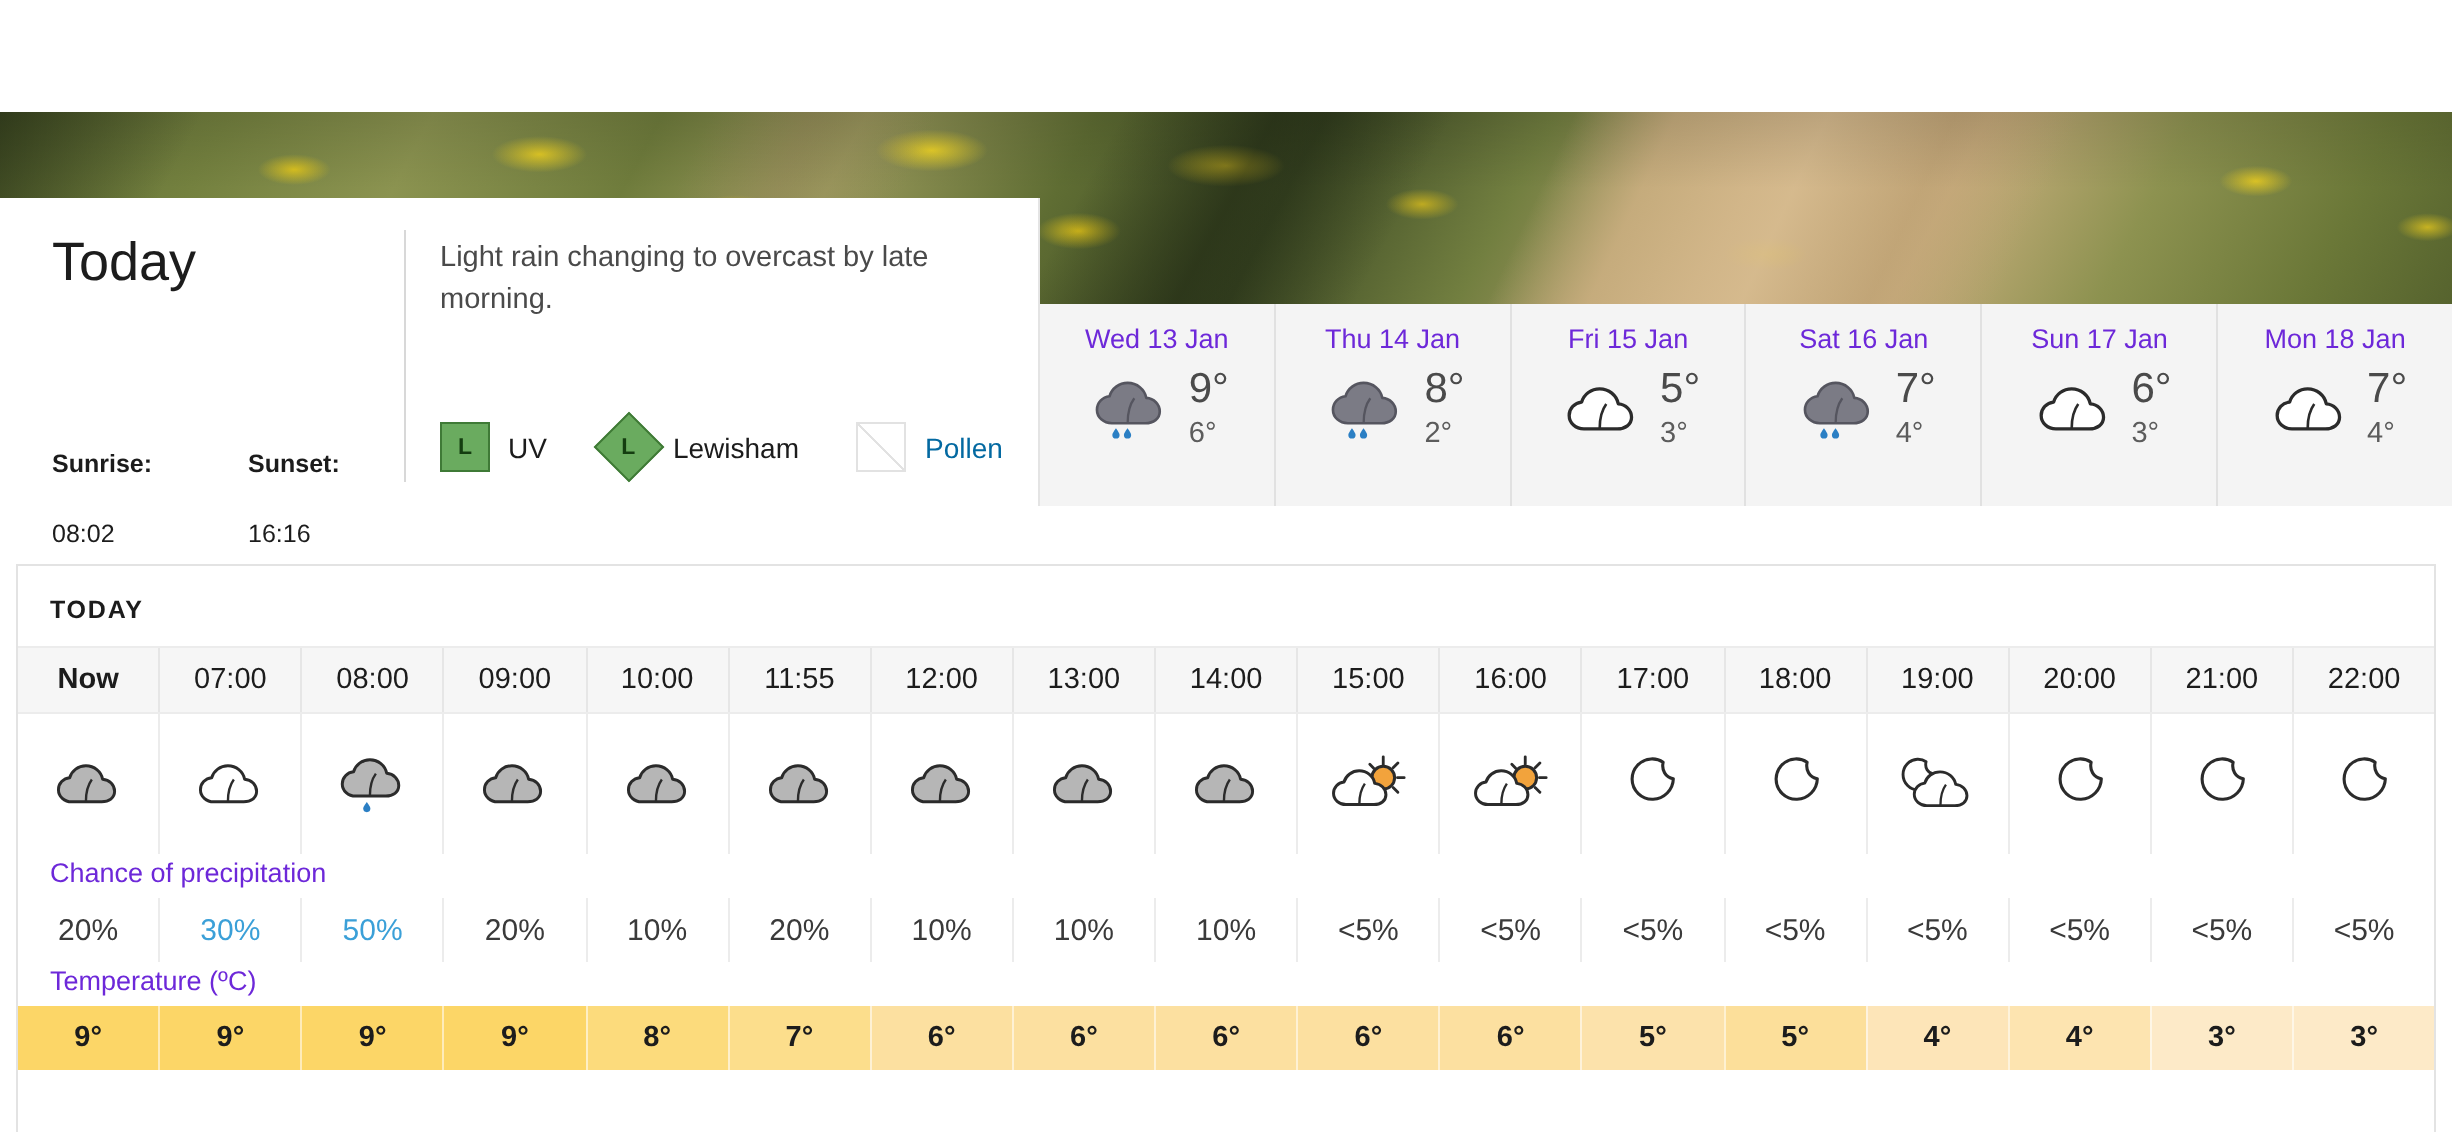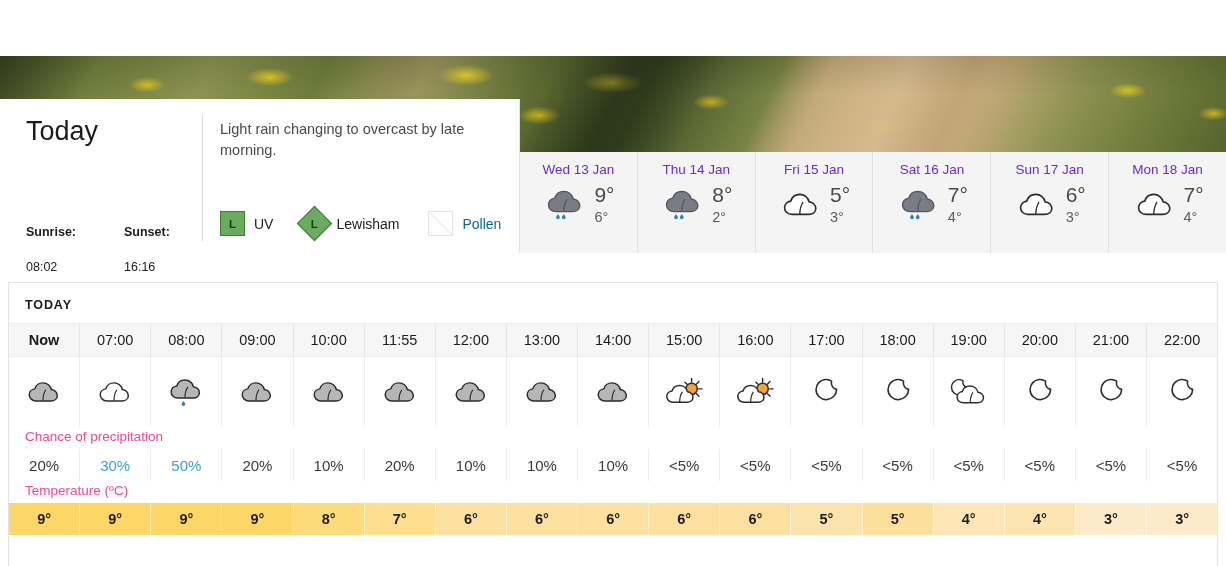--- a/index.html
+++ b/index.html
@@ -159,21 +159,21 @@
   .hour-header .cell:first-child { border-left: none; font-weight: 700; }
 
   .icon-row { display: flex; height: 70px; }
   .icon-row .cell {
     flex: 1 1 0; display: flex; align-items: center; justify-content: center;
     border-left: 1px solid #ececec;
   }
   .icon-row .cell:first-child { border-left: none; }
 
   .section-label {
-    font-size: 13.5px; color: #ec4899; padding-left: 16px; padding-top: 2px; padding-bottom: 5px;
+    font-size: 13.5px; color: #6d28d9; padding-left: 16px; padding-top: 2px; padding-bottom: 5px;
   }
   .precip-row { display: flex; height: 32px; }
   .precip-row .cell {
     flex: 1 1 0; display: flex; align-items: center; justify-content: center;
     font-size: 15px; color: #3a3a3a; border-left: 1px solid #ececec;
   }
   .precip-row .cell:first-child { border-left: none; }
   .precip-row .cell.hl { color: #3ba0d8; }
 
   .temp-row { display: flex; height: 32px; }

